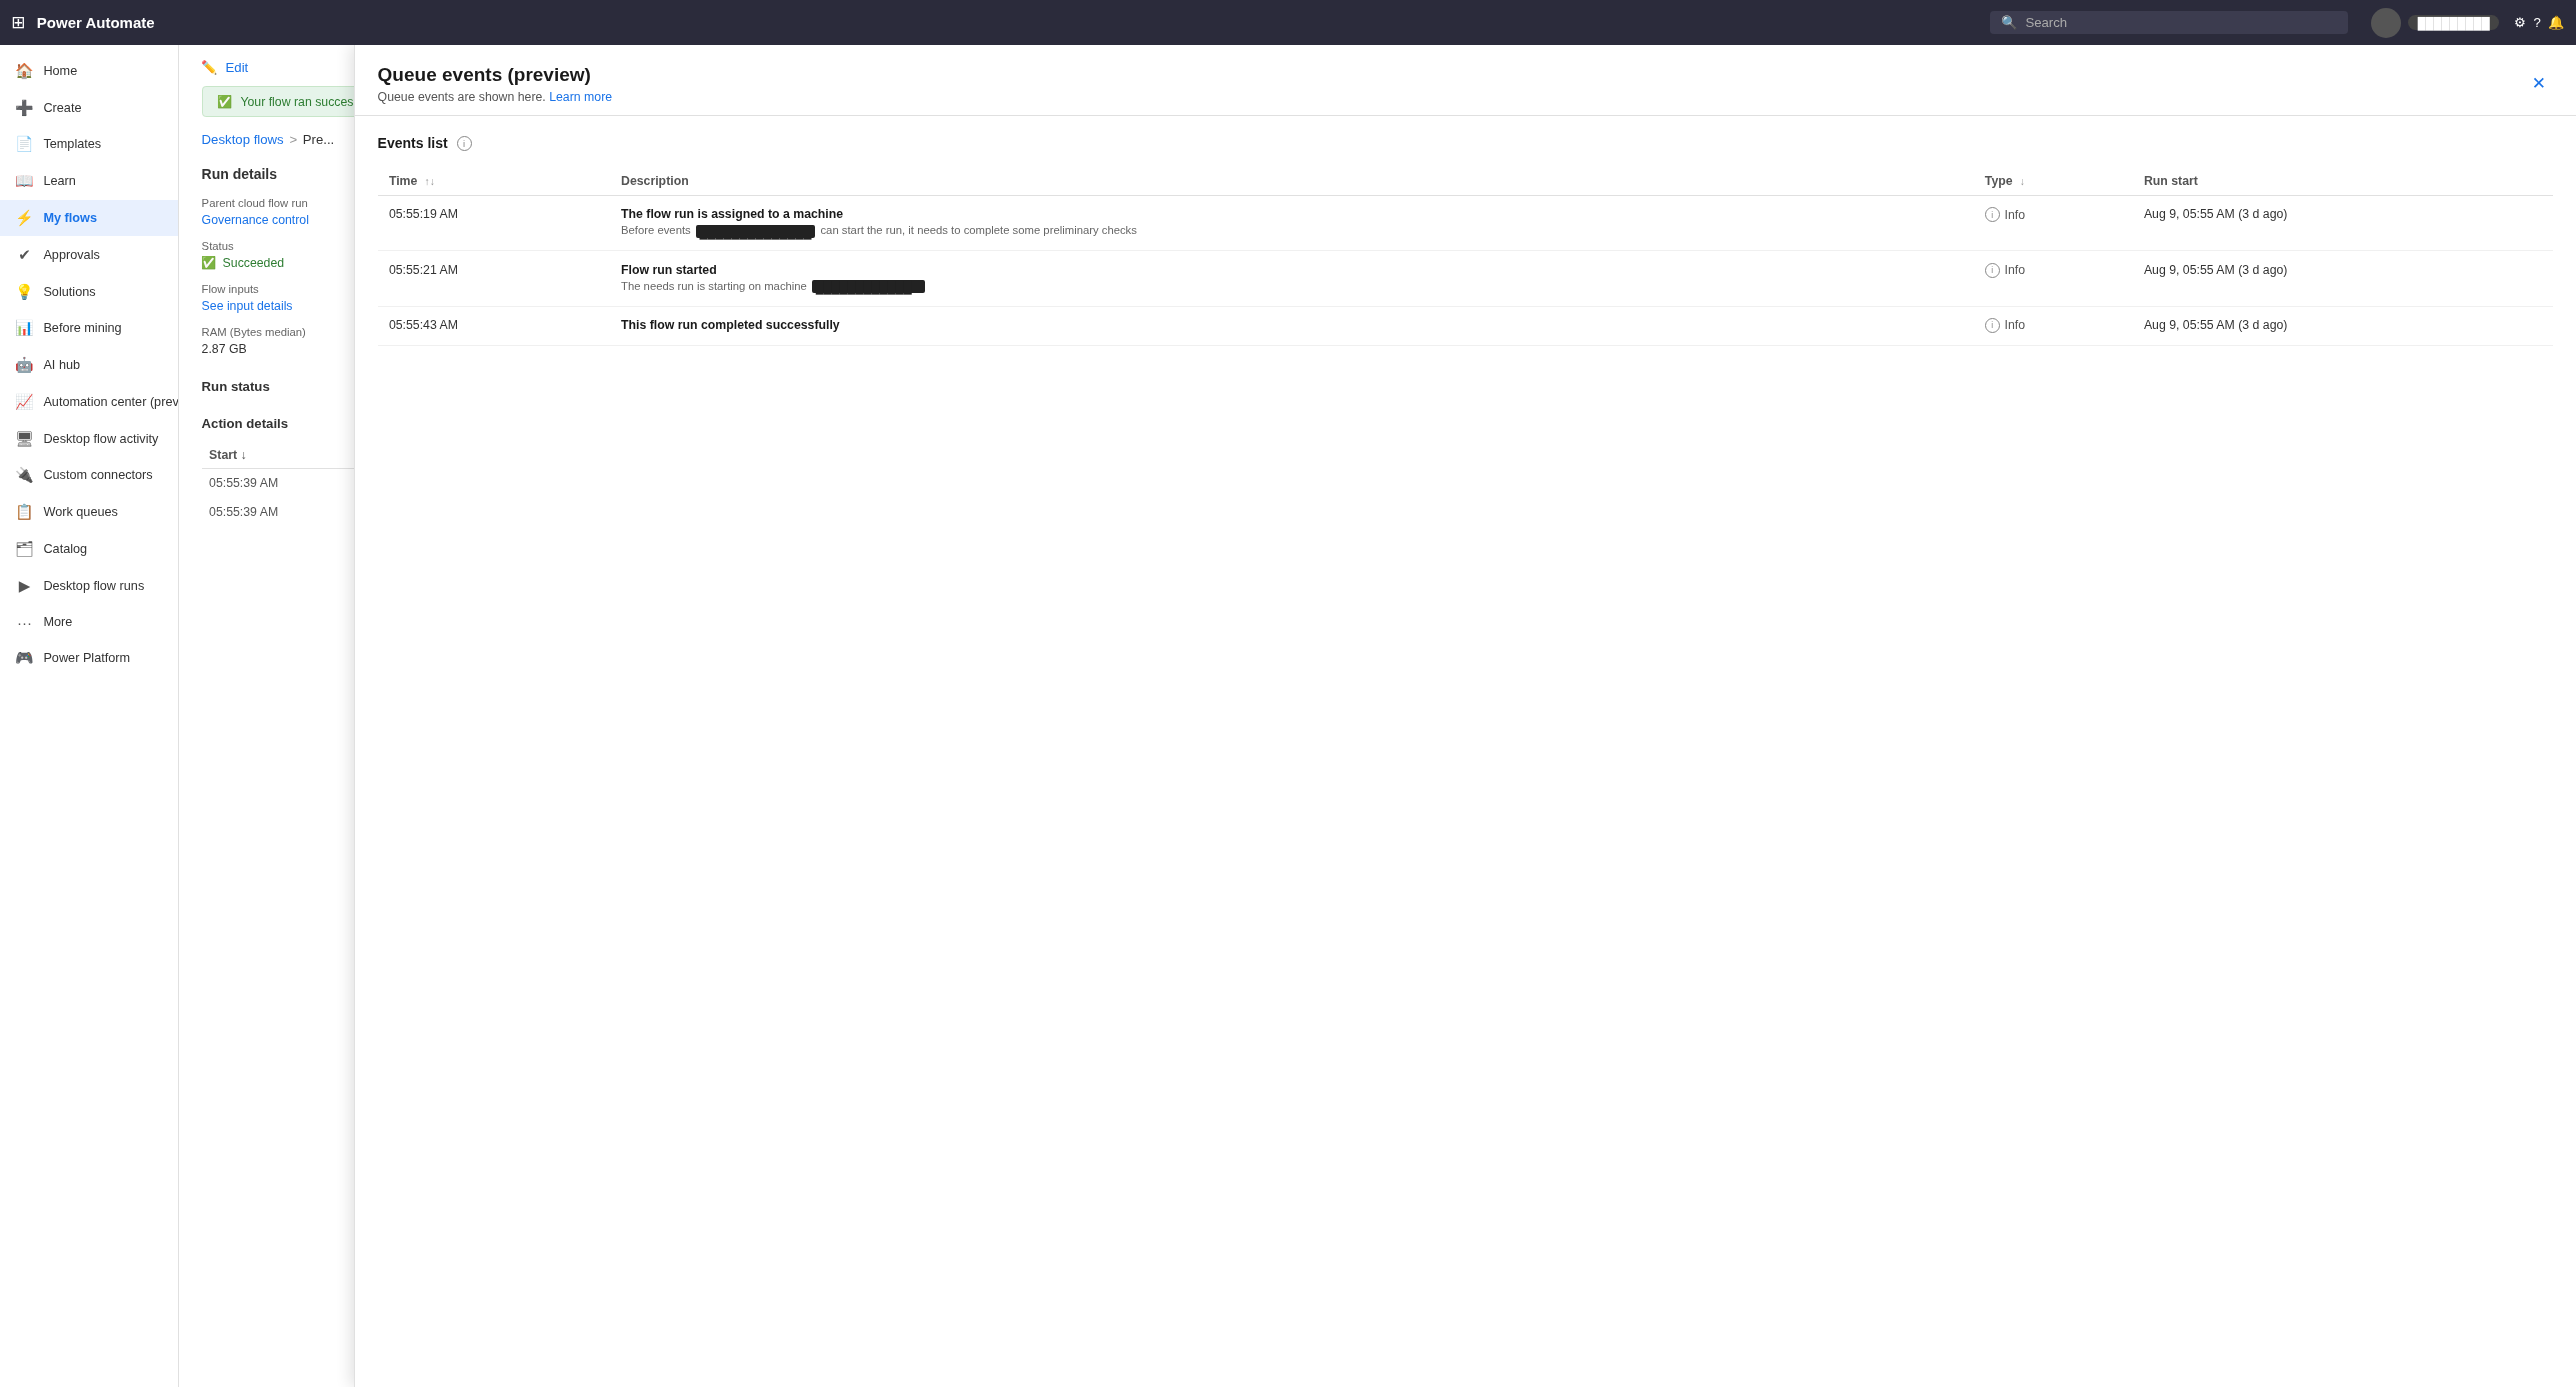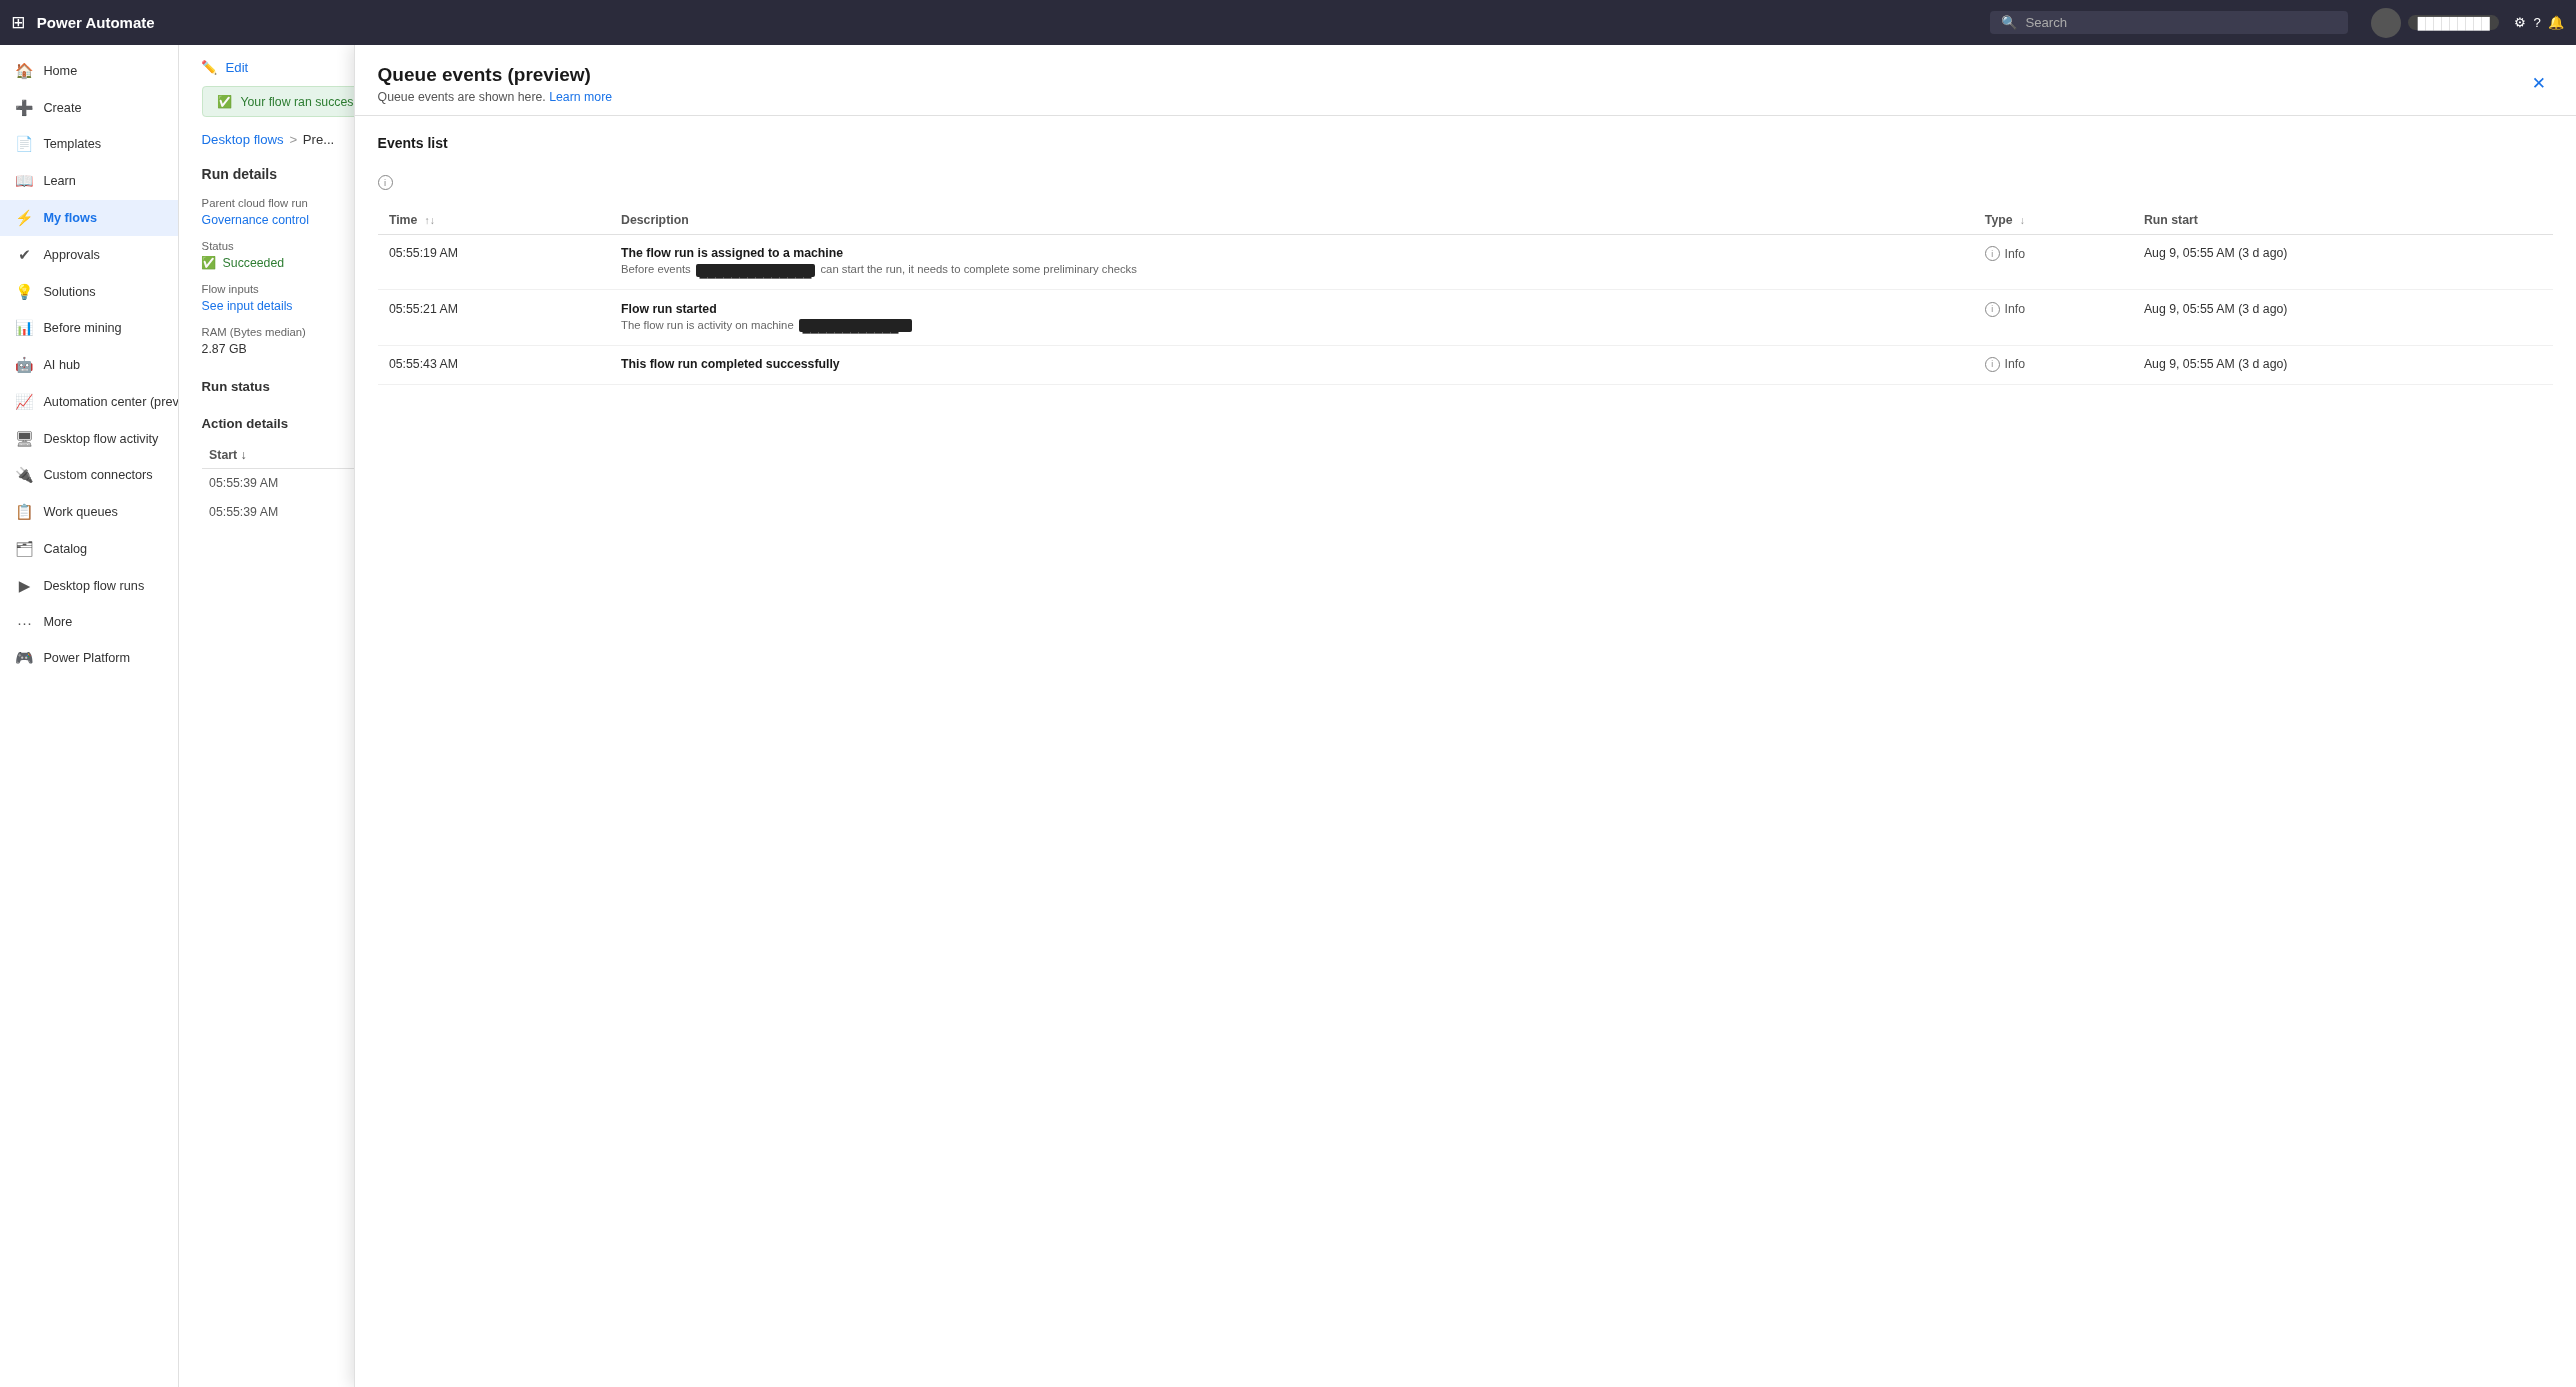--- a/index.html
+++ b/index.html
@@ -87,21 +87,21 @@
     .overlay-subtitle { font-size: 12.3px; color: #555; }
     .overlay-subtitle a { color: #1a73e8; text-decoration: none; }
     .overlay-close {
       background: none; border: none; cursor: pointer; color: #1a73e8;
       font-size: 17px; padding: 3.8px 7.5px; line-height: 1;
     }
     .overlay-body { flex: 1; overflow-y: auto; padding: 19px 22.6px; }
 
     
     .events-list-header {
-      display: flex; align-items: flex-start; gap: 24px; margin-bottom: 15px; flex-direction: column;
+      display: flex; align-items: flex-end; gap: 9px; margin-bottom: 15px;
     }
     .events-list-title { font-size: 14px; font-weight: 600; color: #1a1a1a; }
     .info-icon-sm {
       width: 15px; height: 15px; border-radius: 50%; border: 1.4px solid #888;
       display: inline-flex; align-items: center; justify-content: center;
       font-size: 9.4px; color: #888; flex-shrink: 0;
     }
 
     
     .events-table { width: 100%; border-collapse: collapse; }
@@ -352,21 +352,21 @@
                 </div>
               </td>
               <td class="run-start-text">Aug 9, 05:55 AM (3 d ago)</td>
             </tr>
 
             <tr>
               <td class="event-time">05:55:21 AM</td>
               <td>
                 <div class="event-desc-main">Flow run started</div>
                 <div class="event-desc-sub">
-                  <span>The flow run is activity on machine</span>
+                  <span>The needs run is starting on machine</span>
                   <span class="redacted">████████████</span>
                 </div>
               </td>
               <td>
                 <div class="type-badge">
                   <span class="badge-icon">i</span>
                   <span>Info</span>
                 </div>
               </td>
               <td class="run-start-text">Aug 9, 05:55 AM (3 d ago)</td>

